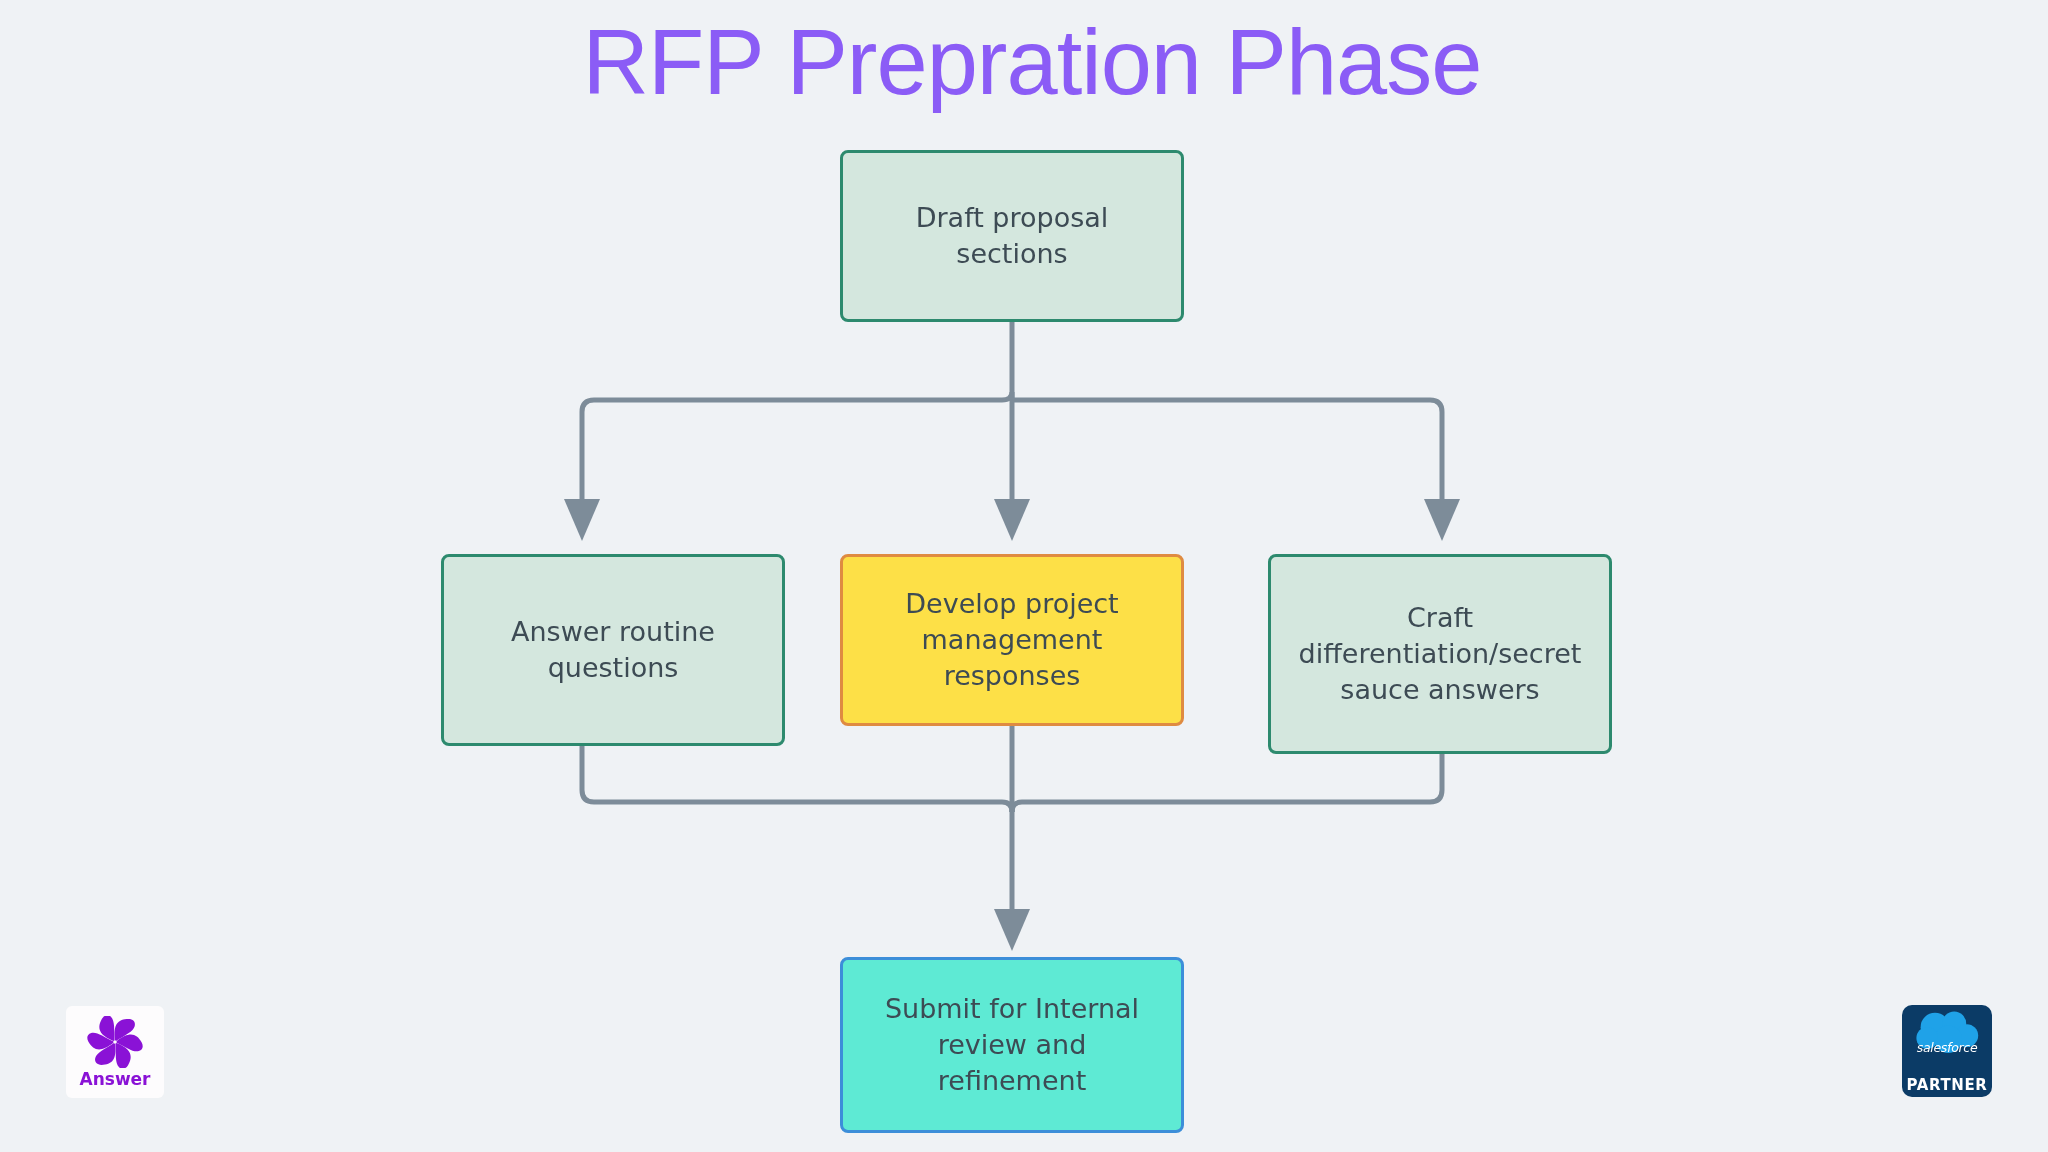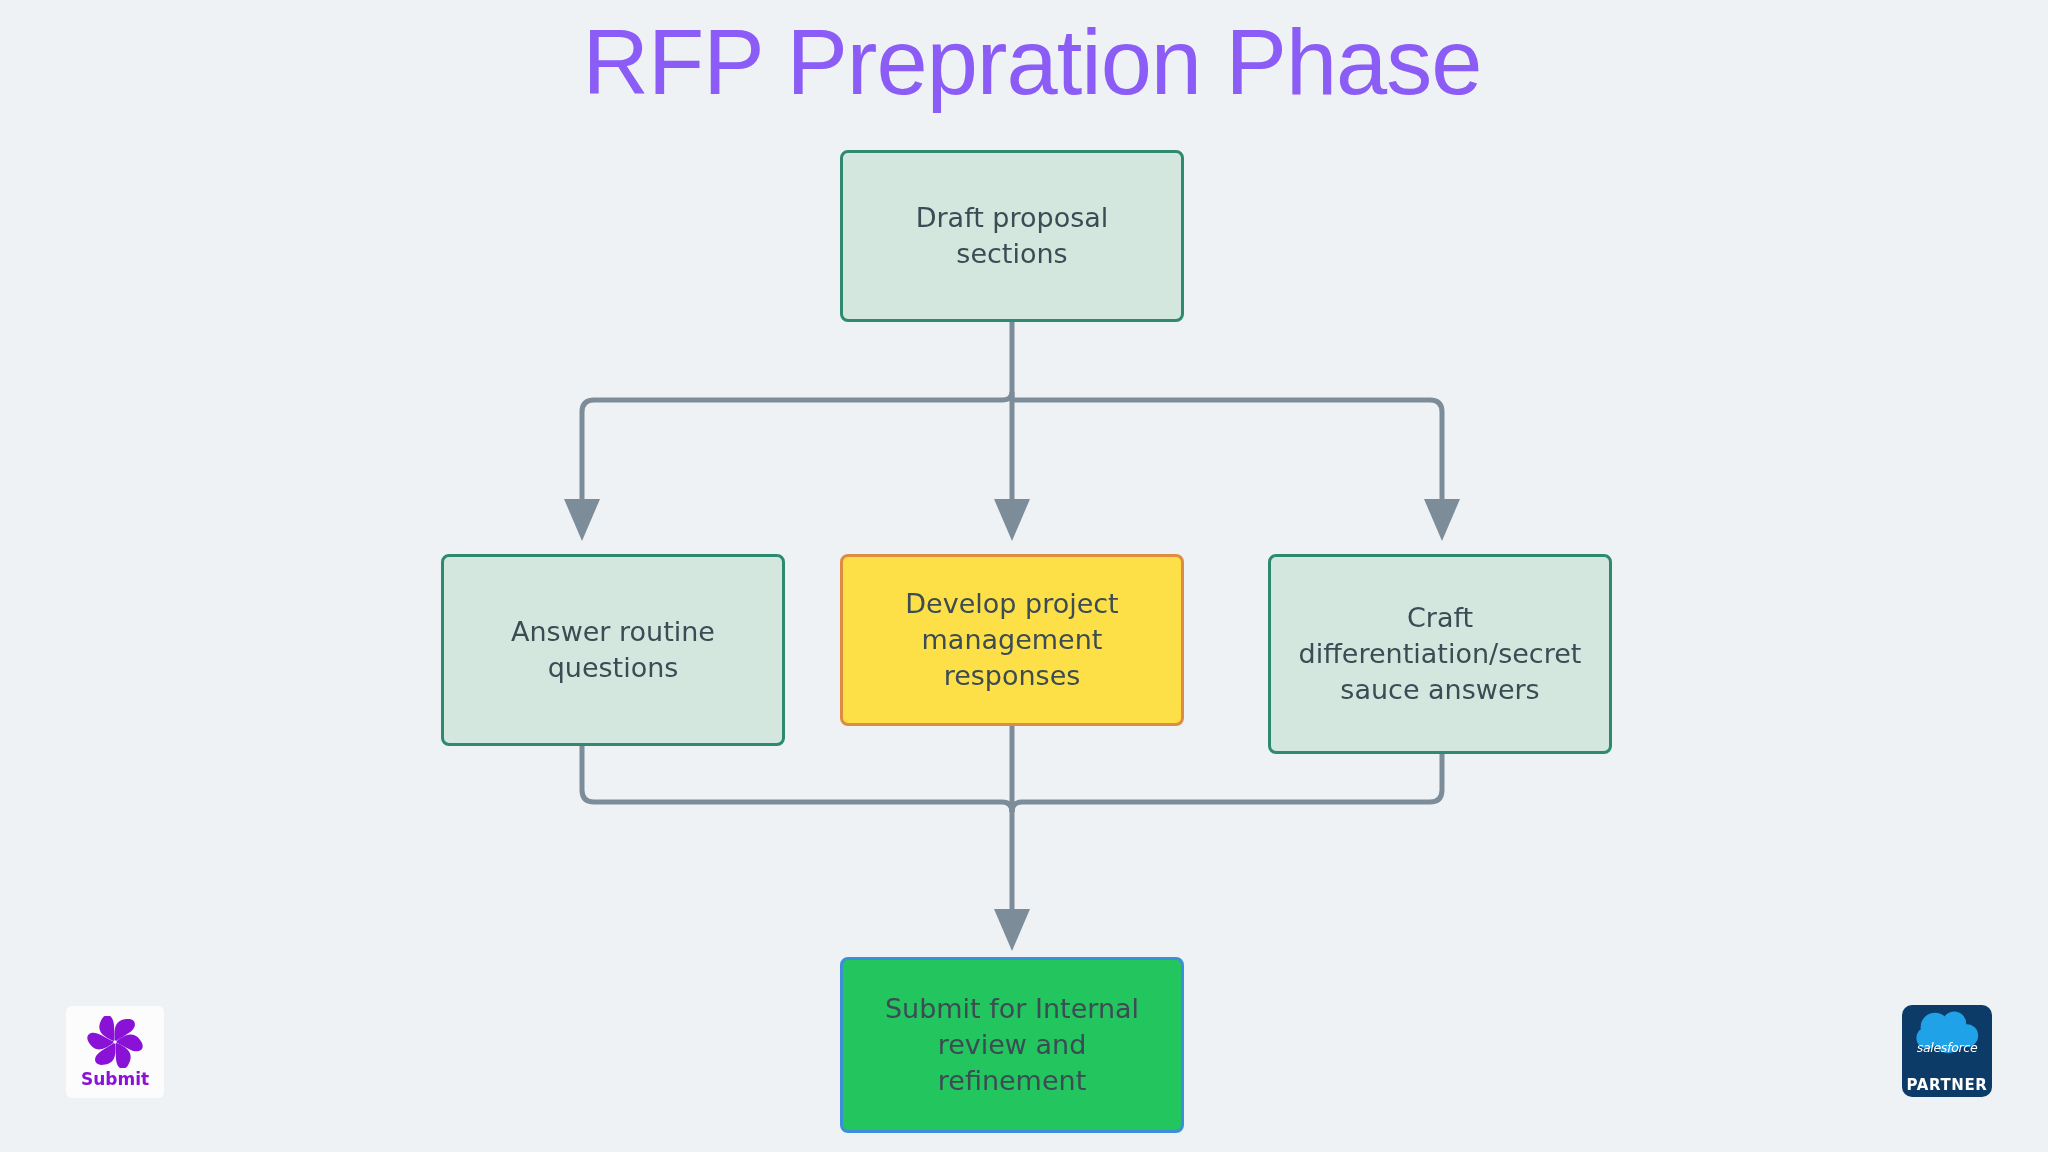--- a/index.html
+++ b/index.html
@@ -59,21 +59,21 @@
     color: #3d4b54;
     font-size: 27px;
     line-height: 1.33;
     font-family: "DejaVu Sans", sans-serif;
     padding: 6px 22px;
     z-index: 2;
   }
 
   .node-green  { background: #d4e7de; border-color: #2d8a6e; }
   .node-orange { background: #fde047; border-color: #df8b41; }
-  .node-blue   { background: #22c55e; border-color: #3c8ed9; }
+  .node-blue   { background: #5eead4; border-color: #3c8ed9; }
 
   #node-draft {
     left: 840px; top: 150px; width: 344px; height: 172px;
   }
   #node-answer {
     left: 410px; top: 554px; width: 344px; height: 192px; margin-left: 31px;
   }
   #node-develop {
     left: 840px; top: 554px; width: 344px; height: 172px;
   }
@@ -210,21 +210,21 @@
           </g>
           <g transform="rotate(240)">
             <path d="M0,-4 C-4,-34 6,-44 26,-44 C34,-44 40,-39 38,-31 C35,-20 20,-14 2,-2 Z"></path>
           </g>
           <g transform="rotate(300)">
             <path d="M0,-4 C-4,-34 6,-44 26,-44 C34,-44 40,-39 38,-31 C35,-20 20,-14 2,-2 Z"></path>
           </g>
         </g>
       </g>
     </svg>
-    <span class="wordmark">Submit</span>
+    <span class="wordmark">Answer</span>
   </div>
 
   <div id="logo-salesforce-partner">
     <div class="cloud-wrap">
       <svg viewBox="0 0 120 76" width="72" height="46">
         <g fill="#1fa2e8">
           <circle cx="40" cy="30" r="24"></circle>
           <circle cx="72" cy="24" r="20"></circle>
           <circle cx="93" cy="44" r="19"></circle>
           <circle cx="62" cy="50" r="23"></circle>

